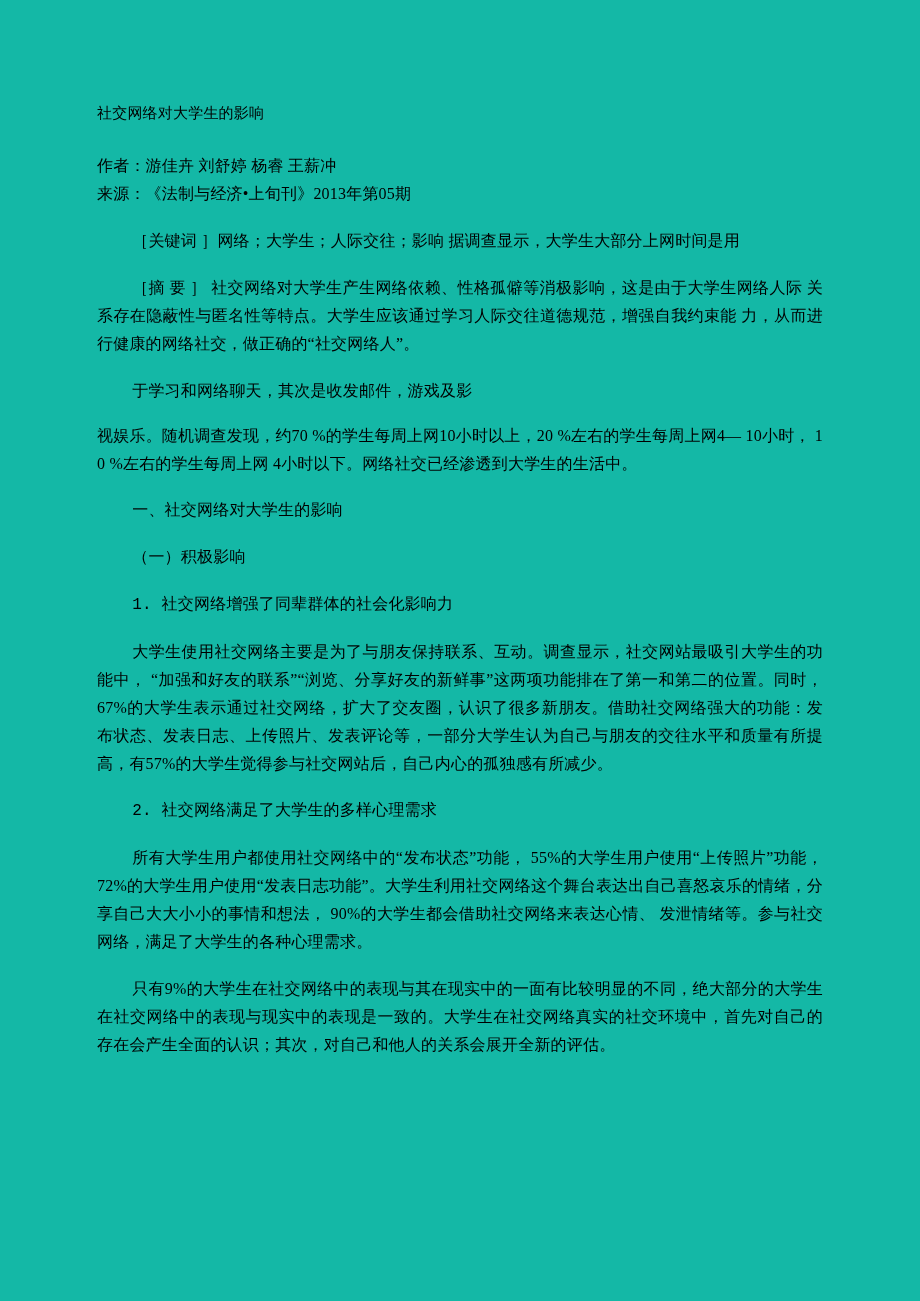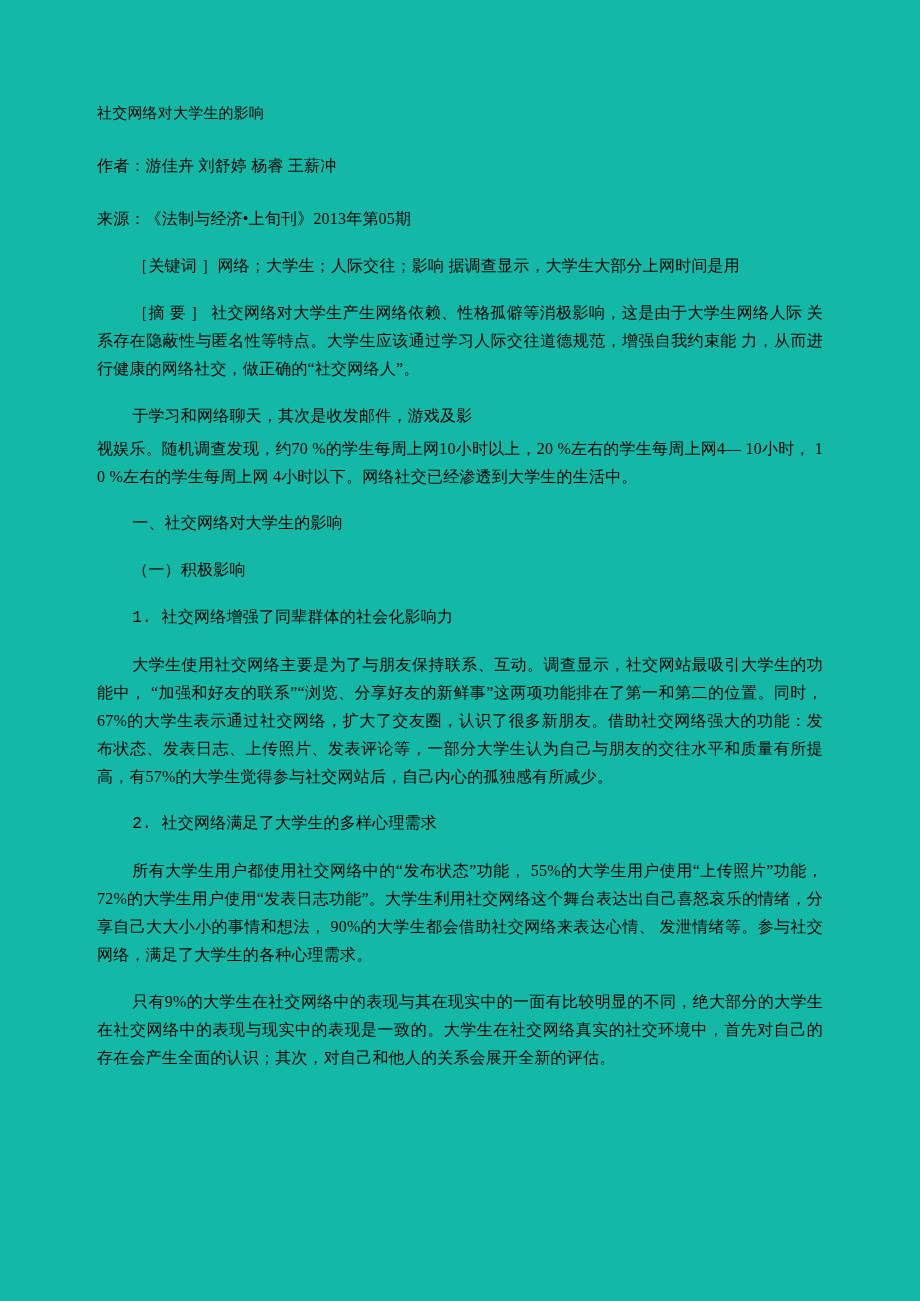--- a/index.html
+++ b/index.html
@@ -31,27 +31,26 @@
   }
   .title {
     font-size: 15px;
     text-align: left;
   }
   .byline {
     margin-top: 25px;
   }
   .meta {
     text-align: left;
-    margin-top: 25px;
   }
   .b {
     margin-top: 19px;
   }
   .b-tight {
-    margin-top: 5px;
+    margin-top: 17px;
   }
   .indent {
     text-indent: 2.2em;
   }
   .heading {
     text-align: left;
     font-family: Liberation Mono, monospace;
   }
 </style>
 </head>

